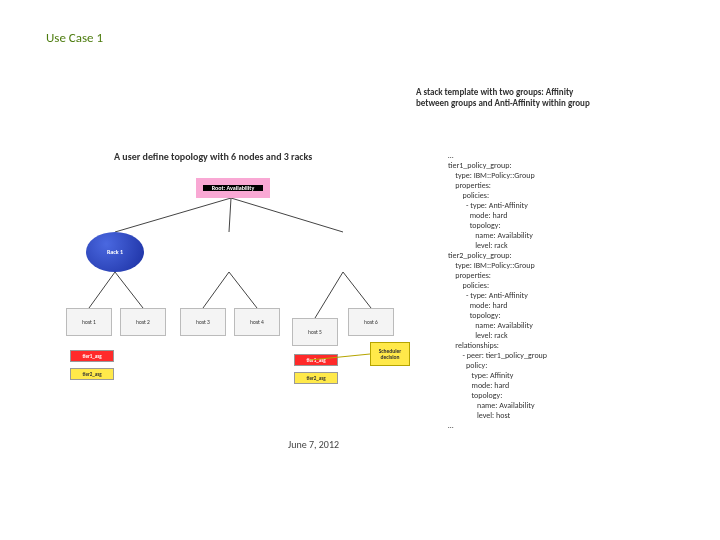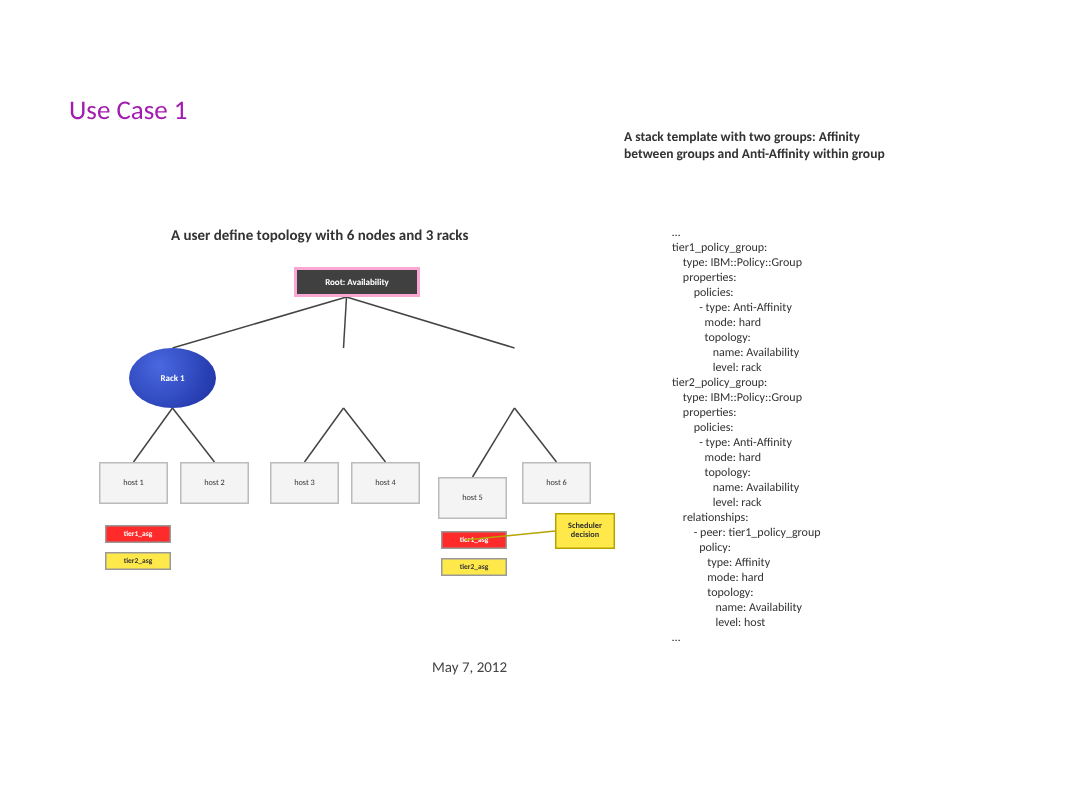--- a/index.html
+++ b/index.html
@@ -9,24 +9,23 @@
     background: #fff;
     font-family: "Segoe UI", Calibri, Arial, sans-serif;
     color: #4a4a4a;
     position: relative;
     overflow: hidden;
   }
   .title {
     position: absolute;
     left: 46px;
     top: 30px;
-    font-size: 18px;
+    font-size: 13px;
     font-weight: 400;
-    color: #a21caf;
-    margin-top: 32px;
+    color: #4d7c0f;
   }
   .desc-box {
     position: absolute;
     left: 416px;
     top: 86px;
     width: 180px;
     font-size: 9px;
     font-weight: 700;
     line-height: 1.25;
     color: #333;
@@ -50,23 +49,23 @@
   .diagram {
     position: absolute;
     left: 64px;
     top: 170px;
     width: 330px;
     height: 240px;
   }
   .root-box {
     position: absolute;
     left: 132px; top: 8px;
-    width: 84px; height: 20px;
-    background: #404040;
-    border: 2px solid #f9a8d4;
+    width: 74px; height: 20px;
+    background: #000000;
+    border: 7px solid #f9a8d4;
     color: #fff;
     font-size: 6px;
     font-weight: 700;
     display: flex; align-items: center; justify-content: center;
   }
   .rack {
     position: absolute;
     width: 58px; height: 40px;
     background: radial-gradient(circle at 35% 30%, #4a68e0, #1a2ea0);
     border-radius: 50%;
@@ -167,21 +166,21 @@
   <div class="asg asg-yel asg2">tier2_asg</div>
   <div class="asg asg-red asg3">tier1_asg</div>
   <div class="asg asg-yel asg4">tier2_asg</div>
 </div>
 
 <svg class="callout">
   <line x1="370" y1="354" x2="310" y2="360" stroke="#b5a400" stroke-width="1"></line>
 </svg>
 <div class="sched">Scheduler decision</div>
 
-<div class="date">May 7, 2012</div>
+<div class="date">June 7, 2012</div>
 
 <div class="yaml">…
 tier1_policy_group:
     type: IBM::Policy::Group
     properties:
         policies:
           - type: Anti-Affinity
             mode: hard
             topology:
                name: Availability

